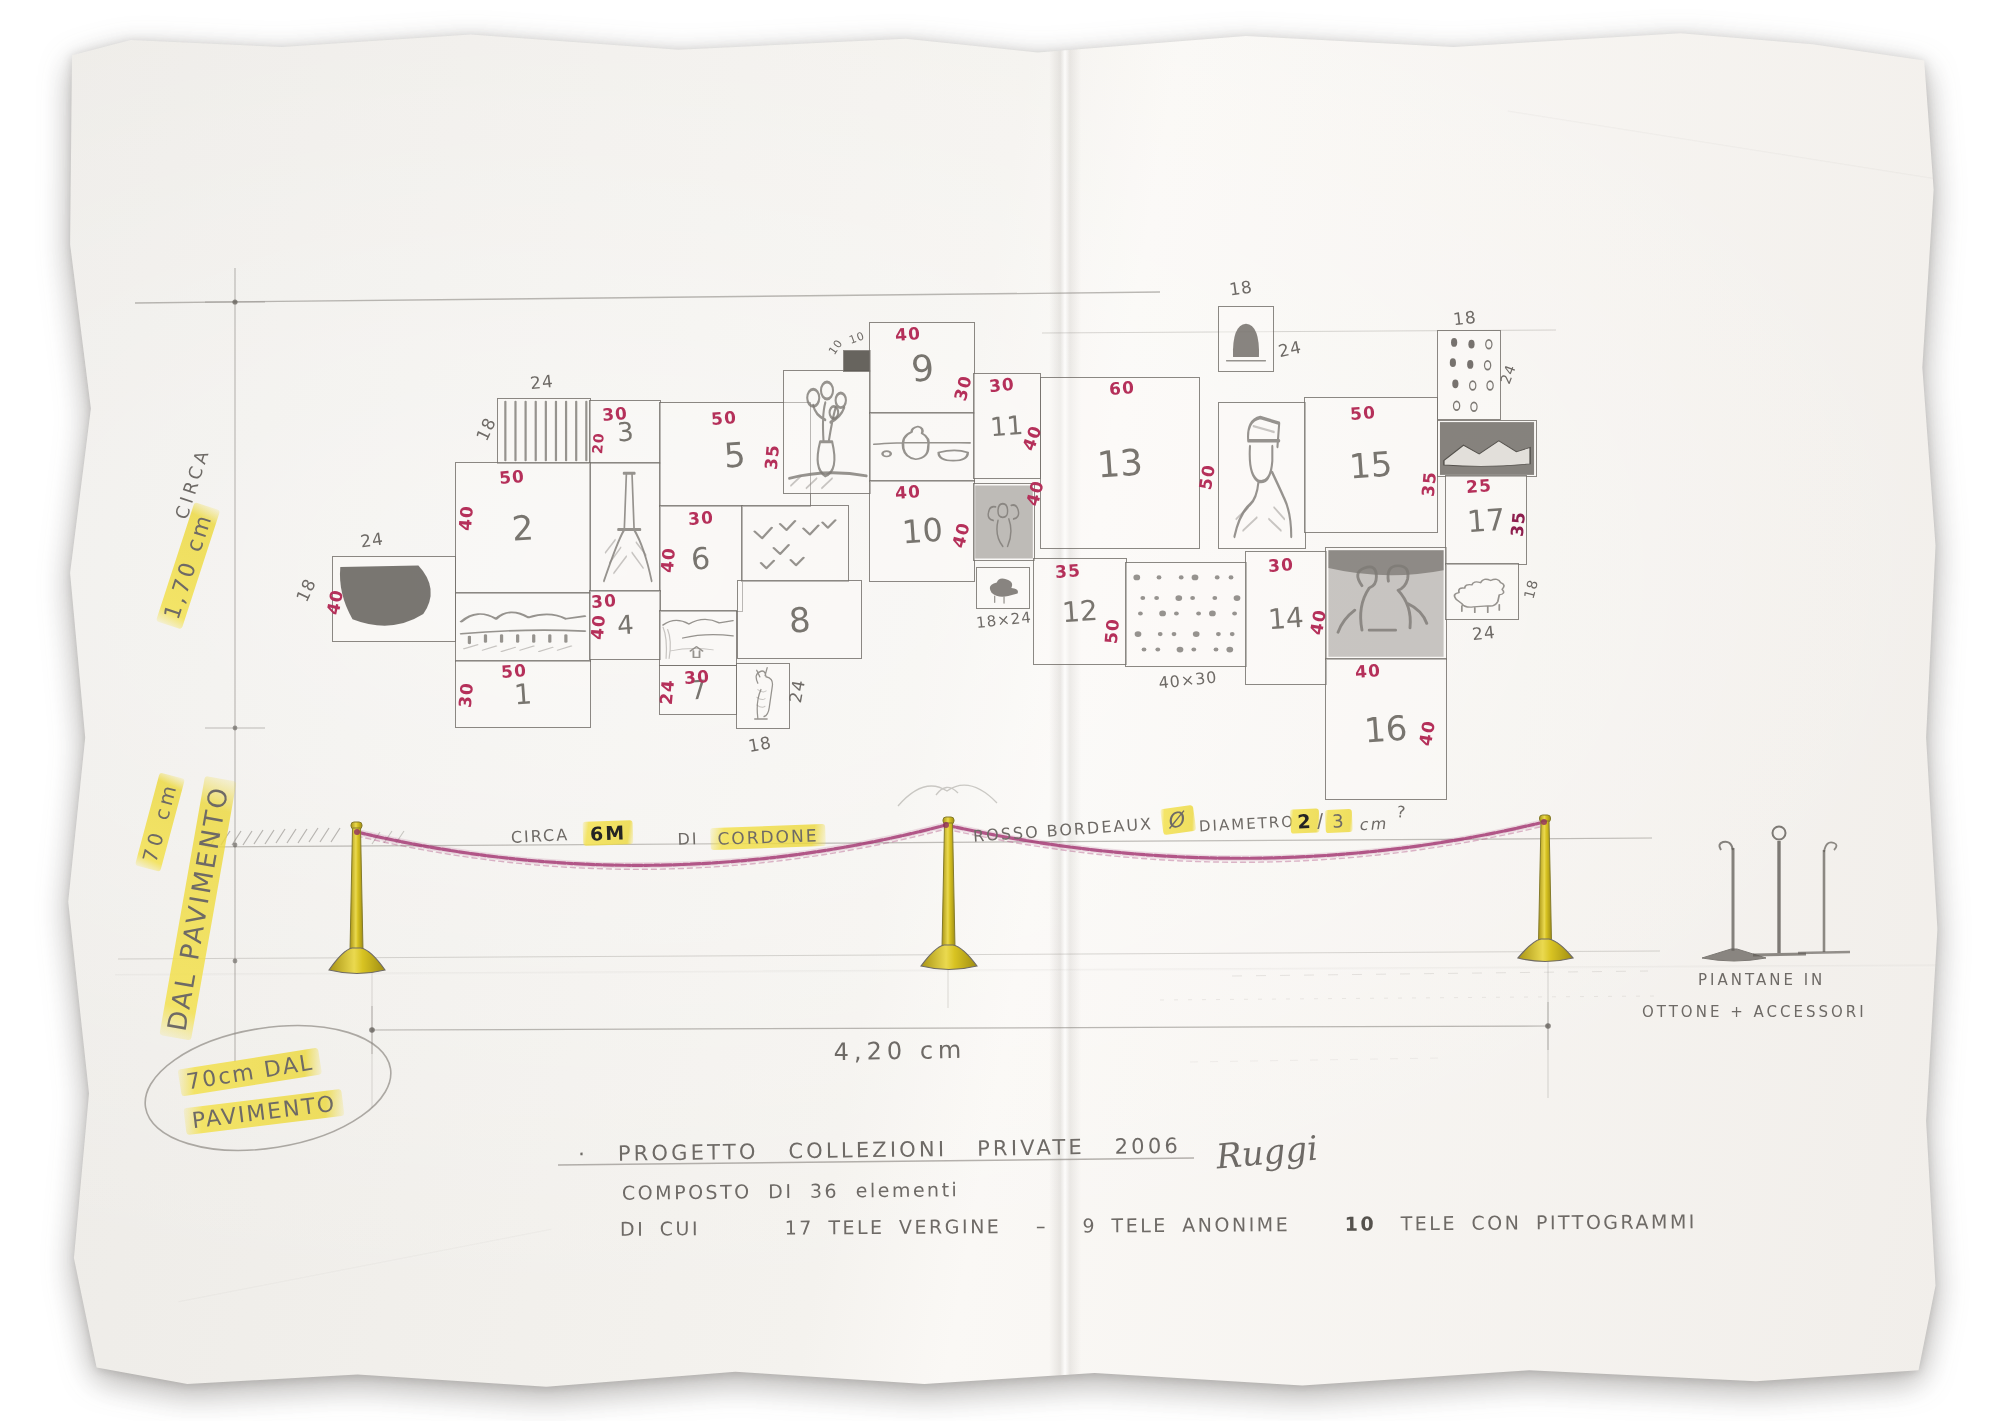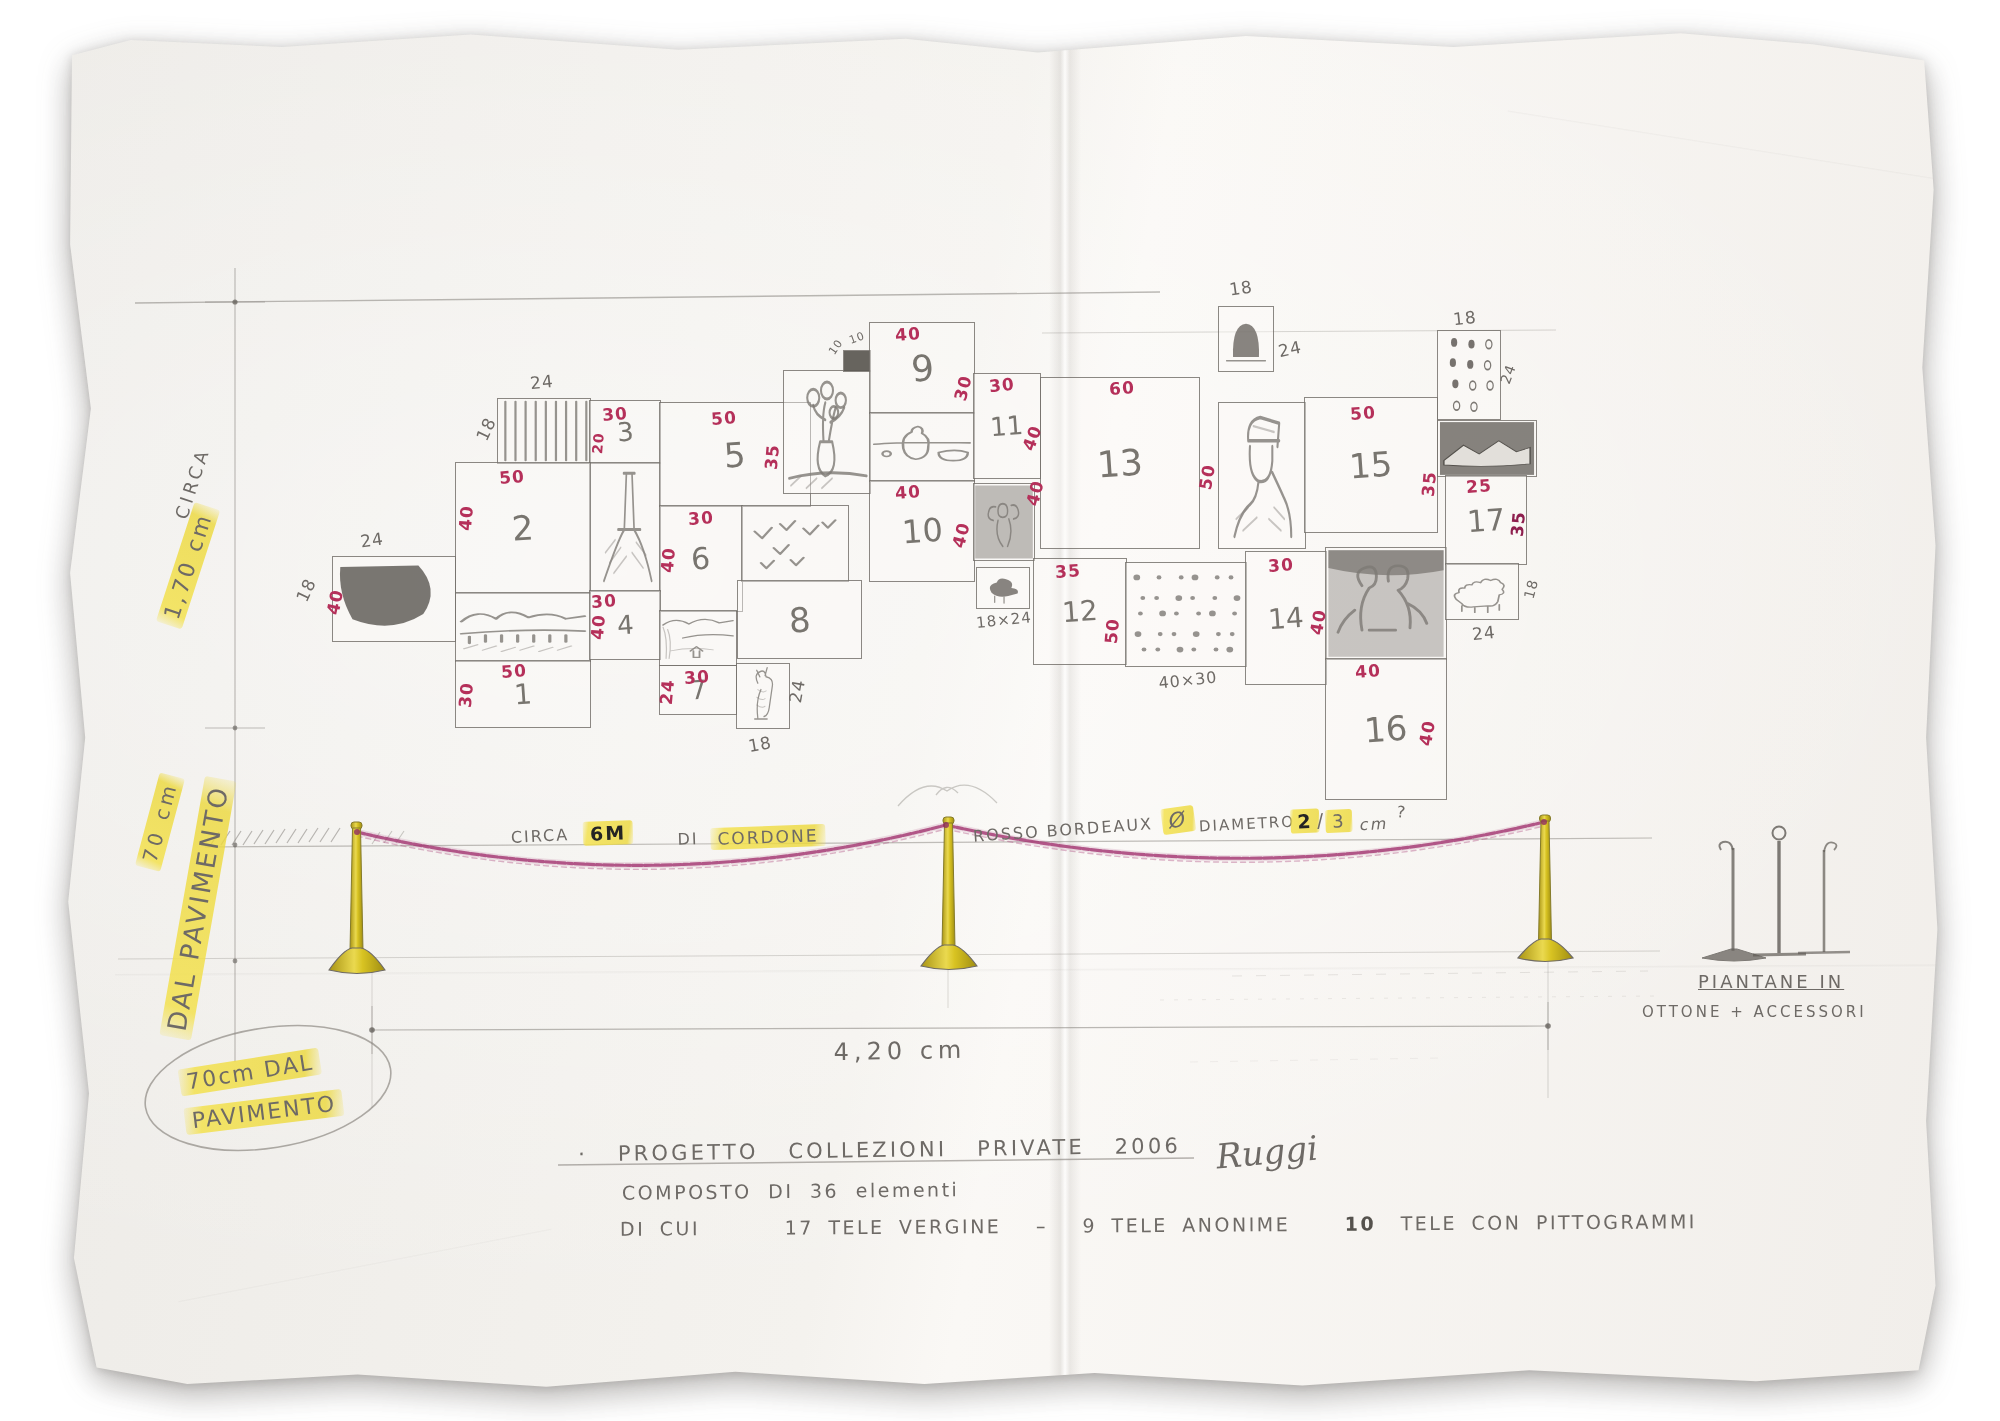--- a/index.html
+++ b/index.html
@@ -416,21 +416,21 @@
   <span class="note ctr" style="left:1321px;top:820px;font-size:19px;transform:translate(-50%,-50%) rotate(-3deg);">/</span>
   <span class="note ctr hl" style="left:1339px;top:821px;font-size:18px;transform:translate(-50%,-50%) rotate(-3deg);">3</span>
   <span class="note ctr" style="left:1374px;top:824px;font-size:16px;font-style:italic;transform:translate(-50%,-50%) rotate(-3deg);">cm</span>
   <span class="note ctr" style="left:1402px;top:812px;font-size:16px;transform:translate(-50%,-50%) rotate(6deg);">?</span>
 
   <span class="note ctr hl" style="left:250px;top:1072px;font-size:22px;transform:translate(-50%,-50%) rotate(-9deg);">70cm DAL</span>
   <span class="note ctr hl" style="left:264px;top:1112px;font-size:22px;transform:translate(-50%,-50%) rotate(-7deg);">PAVIMENTO</span>
 
   <span class="note ctr" style="left:900px;top:1051px;font-size:24px;letter-spacing:5px;transform:translate(-50%,-50%) rotate(-1deg);">4,20 cm</span>
 
-  <span class="fl" style="left:1698px;top:971px;font-size:18px;letter-spacing:3px;text-decoration:underline;">PIANTANE IN</span>
+  <span class="fl" style="left:1698px;top:971px;font-size:15px;letter-spacing:3px;">PIANTANE IN</span>
   <span class="fl" style="left:1642px;top:1003px;font-size:15px;letter-spacing:3px;">OTTONE + ACCESSORI</span>
 
   <div class="fl" style="left:578px;top:1138px;font-size:21px;letter-spacing:3.2px;word-spacing:20px;transform:rotate(-.8deg);">
     <span>·</span>
     <span>PROGETTO COLLEZIONI PRIVATE 2006</span>
   </div>
   <span class="fl sig" style="left:1216px;top:1132px;font-size:34px;transform:rotate(-5deg);">Ruggi</span>
   <span class="fl" style="left:622px;top:1180px;font-size:19px;letter-spacing:2.5px;word-spacing:8px;transform:rotate(-.6deg);">COMPOSTO DI 36 elementi</span>
   <div class="fl" style="left:620px;top:1214px;font-size:19px;letter-spacing:2.5px;word-spacing:6px;transform:rotate(-.4deg);">
     <span style="margin-right:70px;margin-top:12px;">DI CUI</span>

